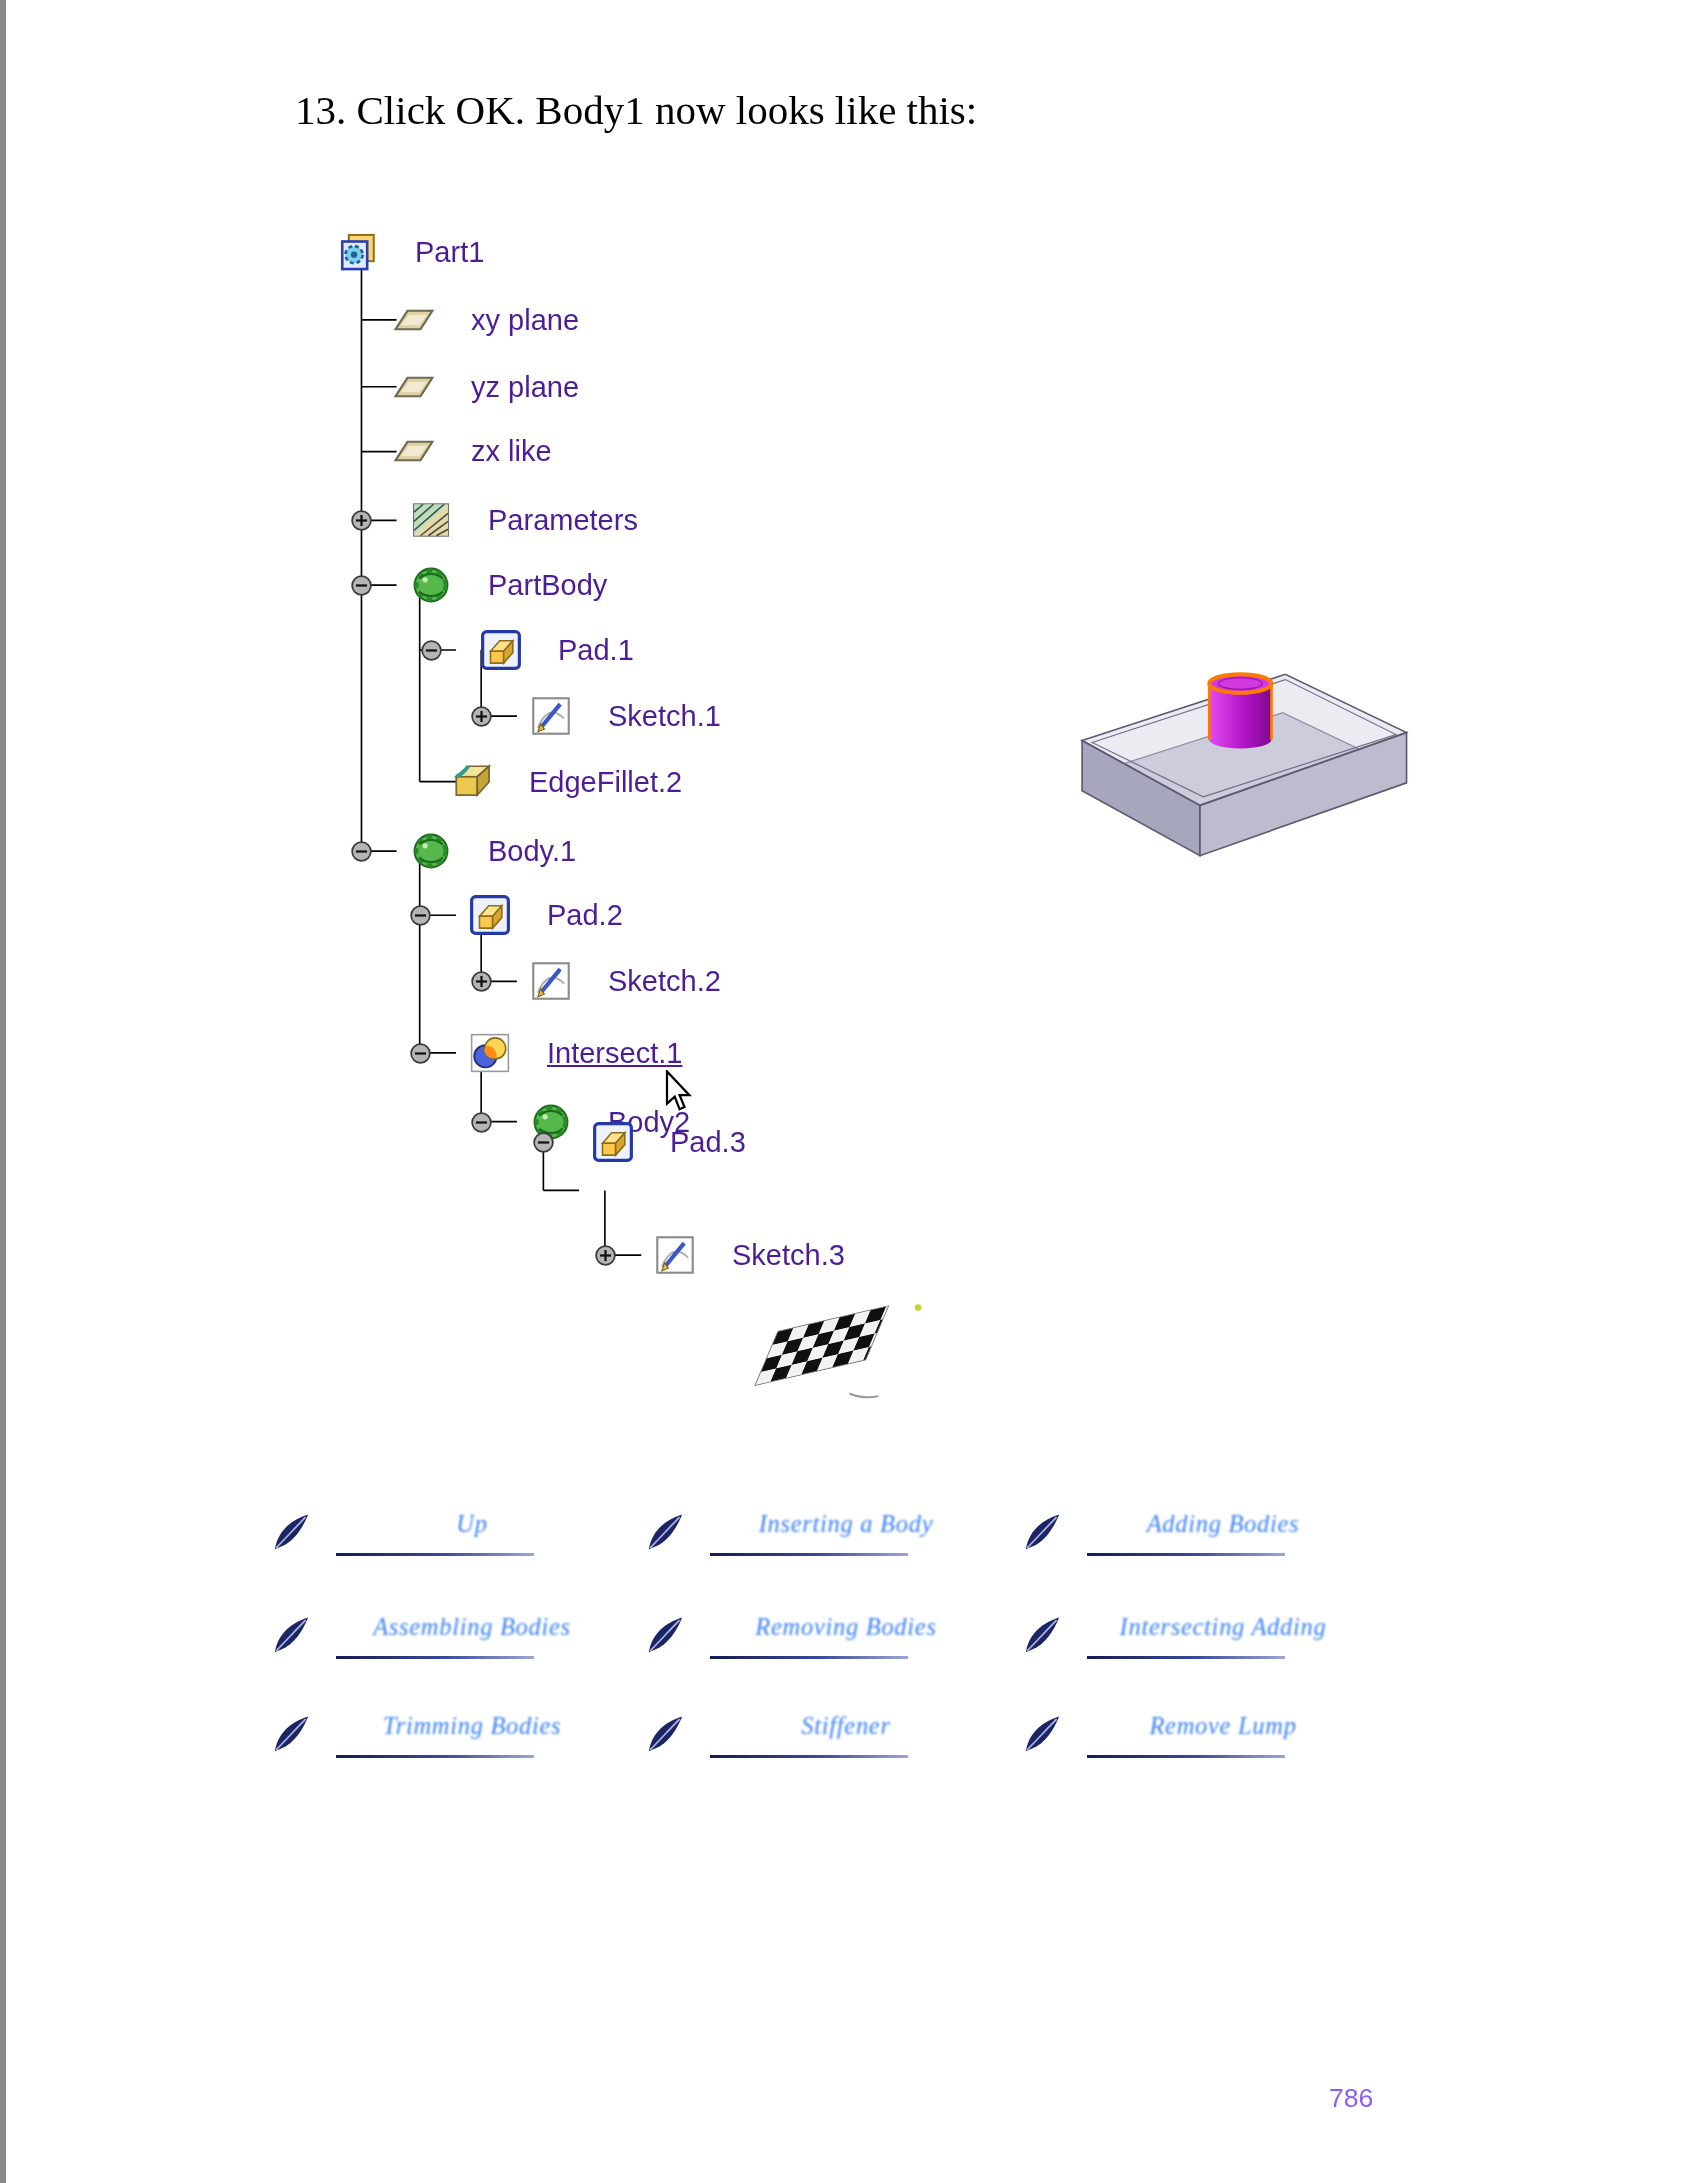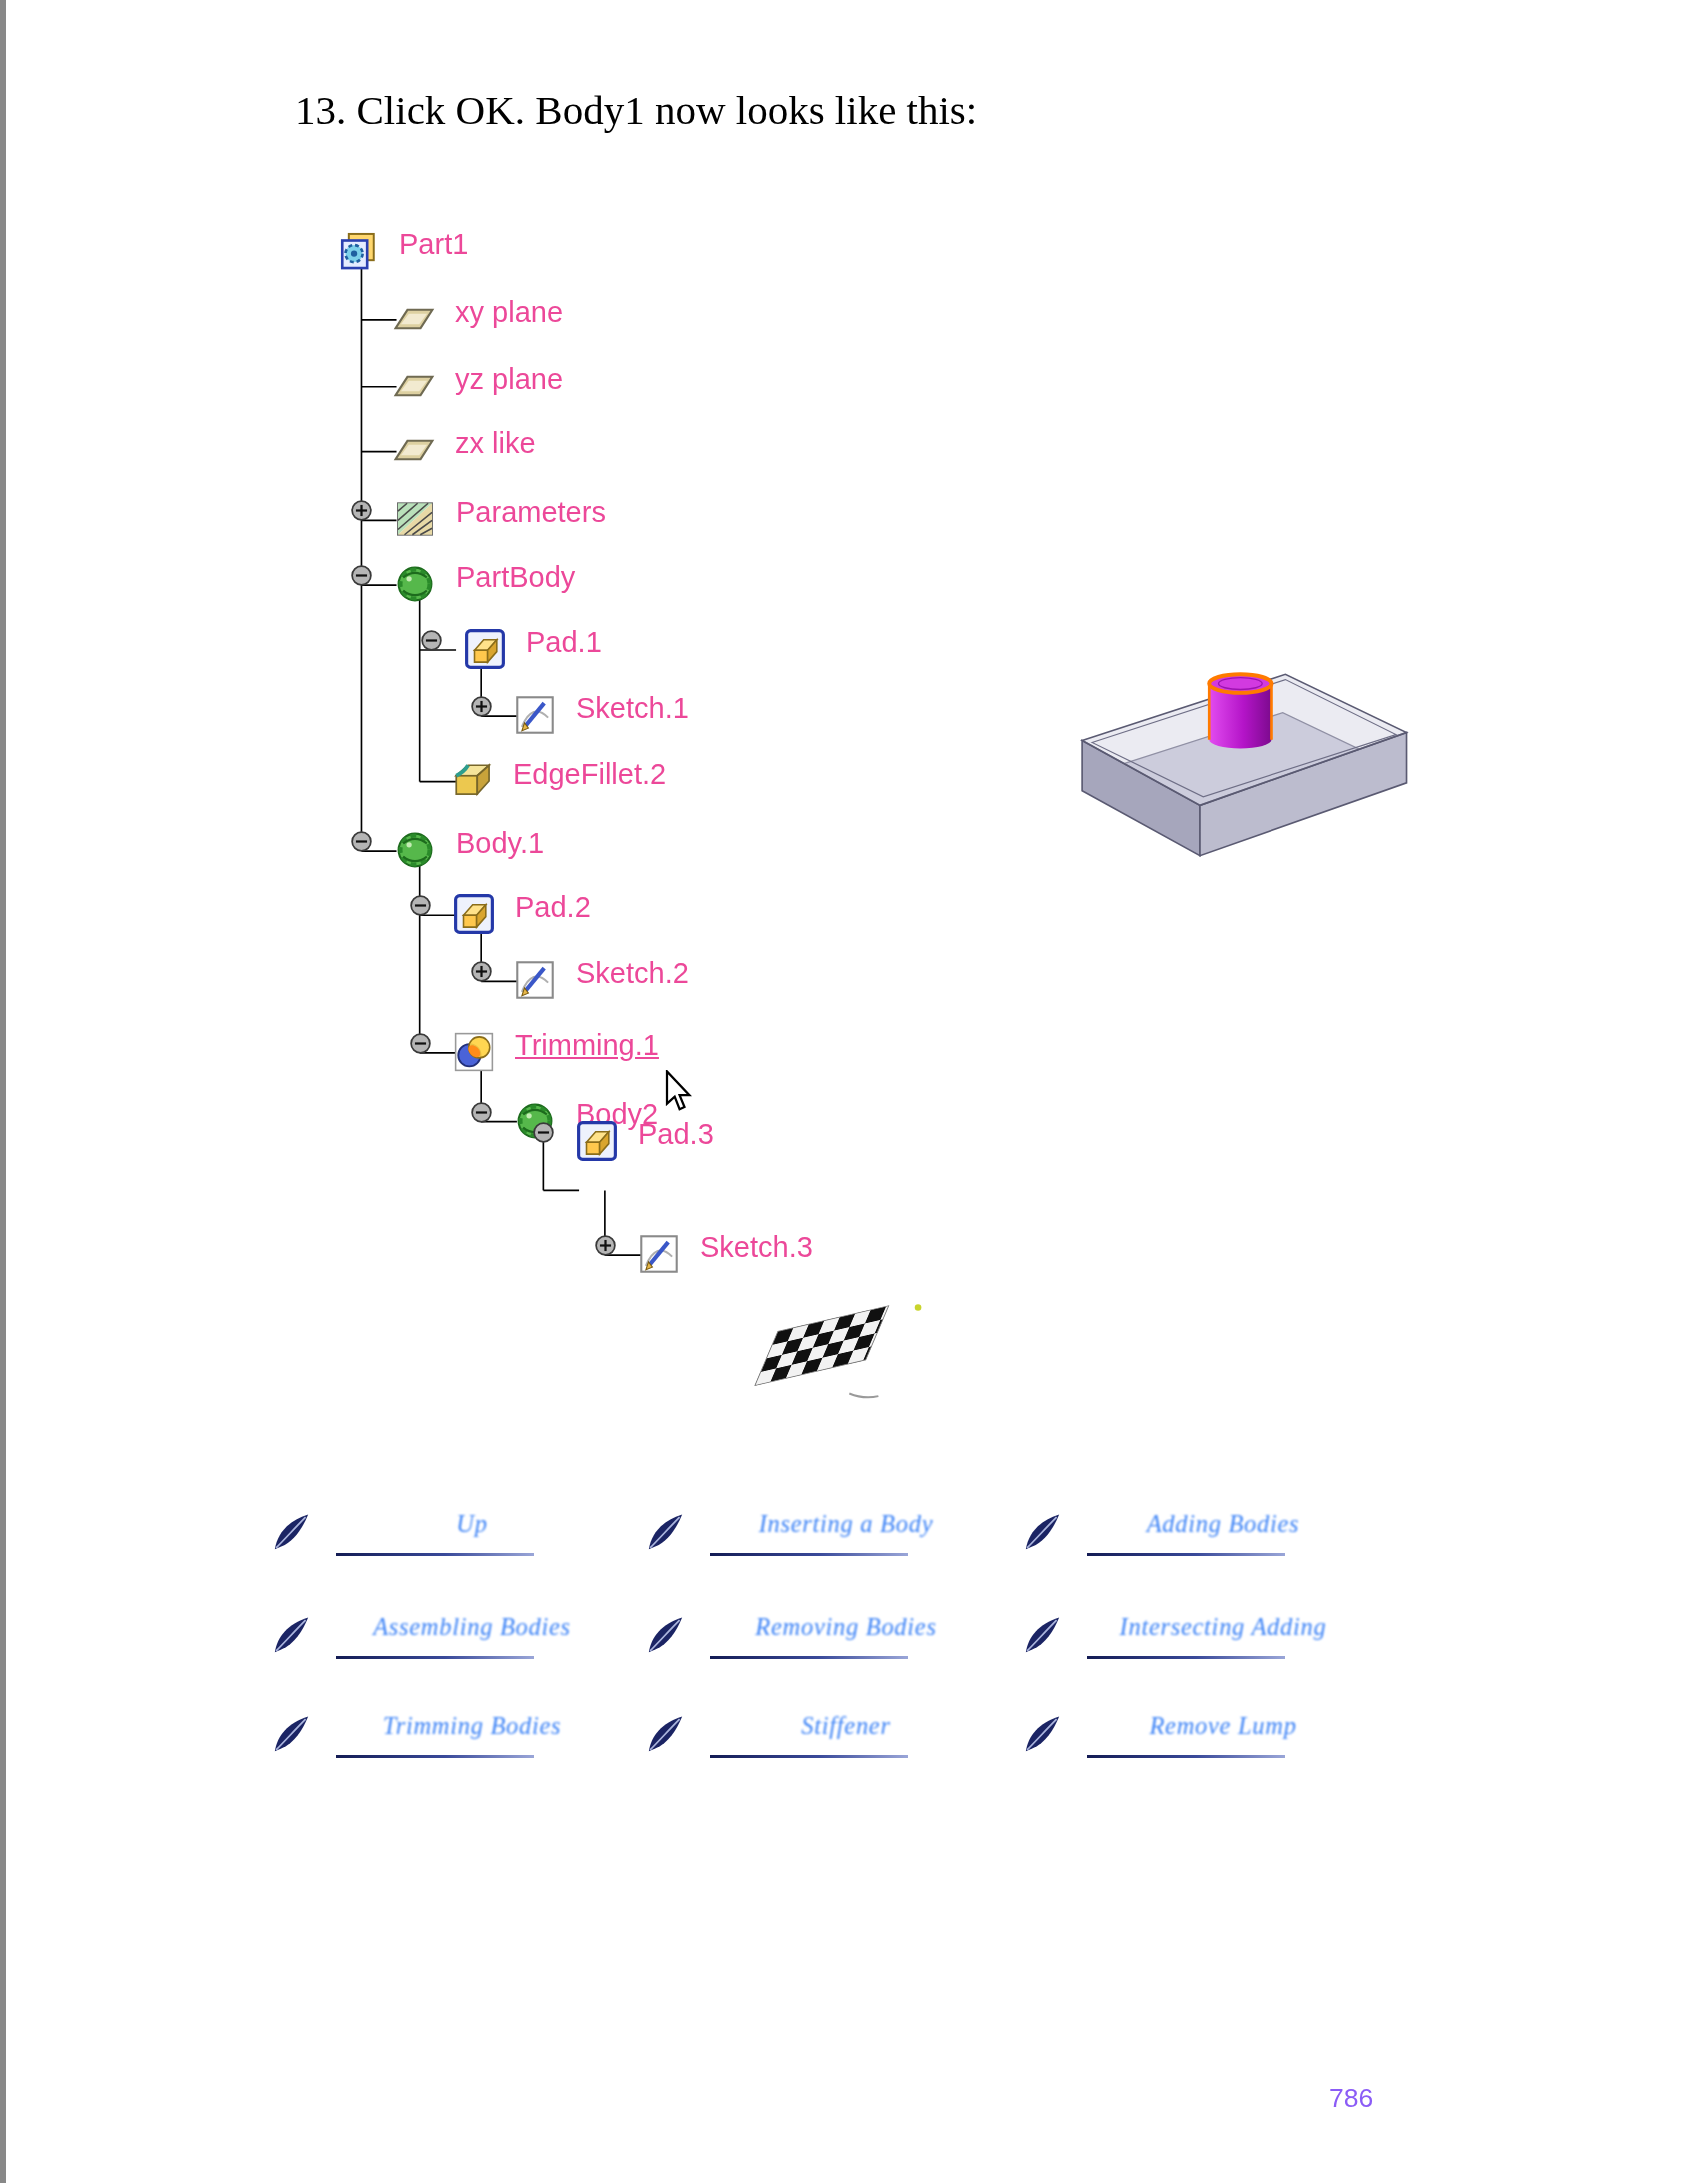--- a/index.html
+++ b/index.html
@@ -3,22 +3,22 @@
 <meta charset="utf-8">
 <style>
   html,body{margin:0;padding:0;background:#888;}
   #page{position:relative;width:1687px;height:2183px;background:#ffffff;overflow:hidden;
         font-family:"Liberation Sans",sans-serif;margin-left:6px;}
   #heading{position:absolute;left:289px;top:86px;font:41px "Liberation Serif",serif;color:#000;}
   #pagenum{position:absolute;left:1323px;top:2083px;font:26.5px "Liberation Sans",sans-serif;color:#8b5cf6;}
 
   
   #tree-lines{position:absolute;left:331px;top:225px;width:463px;height:1059px;}
-  .trow{position:absolute;display:flex;align-items:flex-start;height:44px;gap:20px;
-        font:29px "Liberation Sans",sans-serif;color:#ec4899;white-space:nowrap;}
+  .trow{position:absolute;display:flex;align-items:center;height:44px;gap:36px;
+        font:29px "Liberation Sans",sans-serif;color:#4c1d95;white-space:nowrap;}
   .exp{width:25px;height:25px;flex:0 0 auto;}
   .ticon{width:42px;height:42px;flex:0 0 auto;}
   .tlabel{line-height:1;}
   .tlabel.selected{text-decoration:underline;}
 
   #cursor{position:absolute;left:658px;top:1070px;width:34px;height:42px;}
 
   
   #model{position:absolute;left:1045px;top:645px;width:384px;height:232px;}
 
@@ -228,21 +228,21 @@
     <span class="tlabel">Sketch.2</span>
   </div>
 
   <div class="trow" style="left:402px;top:1031px">
     <svg class="exp" viewBox="0 0 36 36">
         <use href="#sym-exp-minus"></use>
       </svg>
     <svg class="ticon" viewBox="0 0 32 32">
         <use href="#sym-intersect"></use>
       </svg>
-    <span class="tlabel selected">Trimming.1</span>
+    <span class="tlabel selected">Intersect.1</span>
   </div>
 
   <div class="trow" style="left:463px;top:1100px">
     <svg class="exp" viewBox="0 0 36 36">
         <use href="#sym-exp-minus"></use>
       </svg>
     <svg class="ticon" viewBox="0 0 32 32">
         <use href="#sym-body"></use>
       </svg>
     <span class="tlabel">Body2</span>

